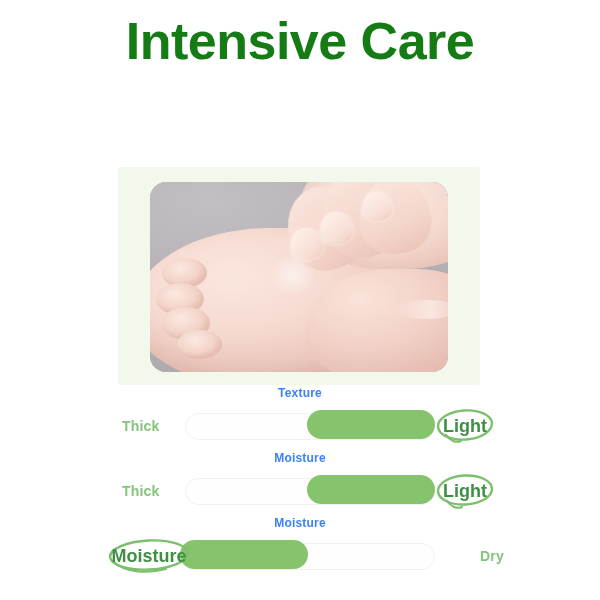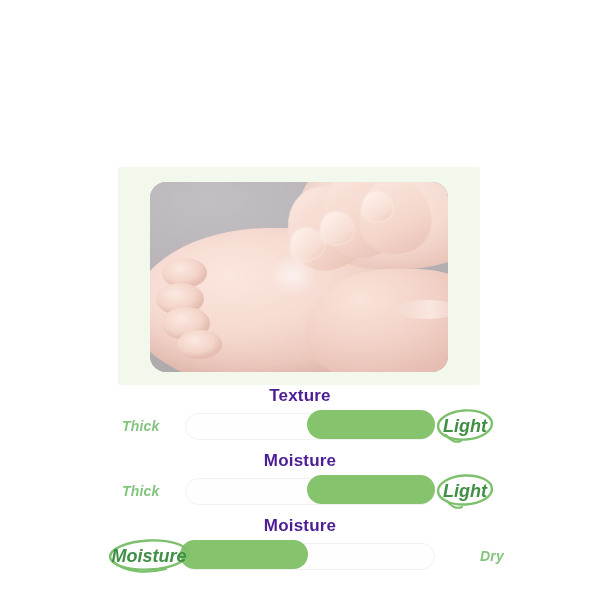--- a/index.html
+++ b/index.html
@@ -144,32 +144,31 @@
   .rating-row {
     position: relative;
     height: 65px;
   }
   .rating-title {
     position: absolute;
     left: 0;
     top: 0;
     width: 600px;
     text-align: center;
-    font-size: 17px;
+    font-size: 12px;
     font-weight: bold;
-    color: #4c1d95;
+    color: #3b82f6;
     letter-spacing: 0.2px;
   }
   .rating-body {
     position: absolute;
     left: 0;
     top: 24px;
     width: 600px;
     height: 34px;
-    font-style: italic;
   }
   .side-label {
     position: absolute;
     top: 8px;
     font-size: 14px;
     font-weight: bold;
     color: #85c47f;
     letter-spacing: .2px;
   }
   .label-left  { left: 122px; }
@@ -219,20 +218,21 @@
     position: absolute;
     left: 0; top: 0;
     overflow: visible;
     z-index: 1;
   }
 </style>
 </head>
 <body>
 
 <div class="headline">
+  <span class="line">Intensive Care</span>
 </div>
 
 <div class="photo-panel">
   <div class="photo-frame">
     <div class="photo-bg"></div>
     <div class="skin hand-back"></div>
     <div class="skin knuckle k1"></div>
     <div class="skin knuckle k2"></div>
     <div class="skin knuckle k3"></div>
     <div class="skin knuckle k4"></div>

